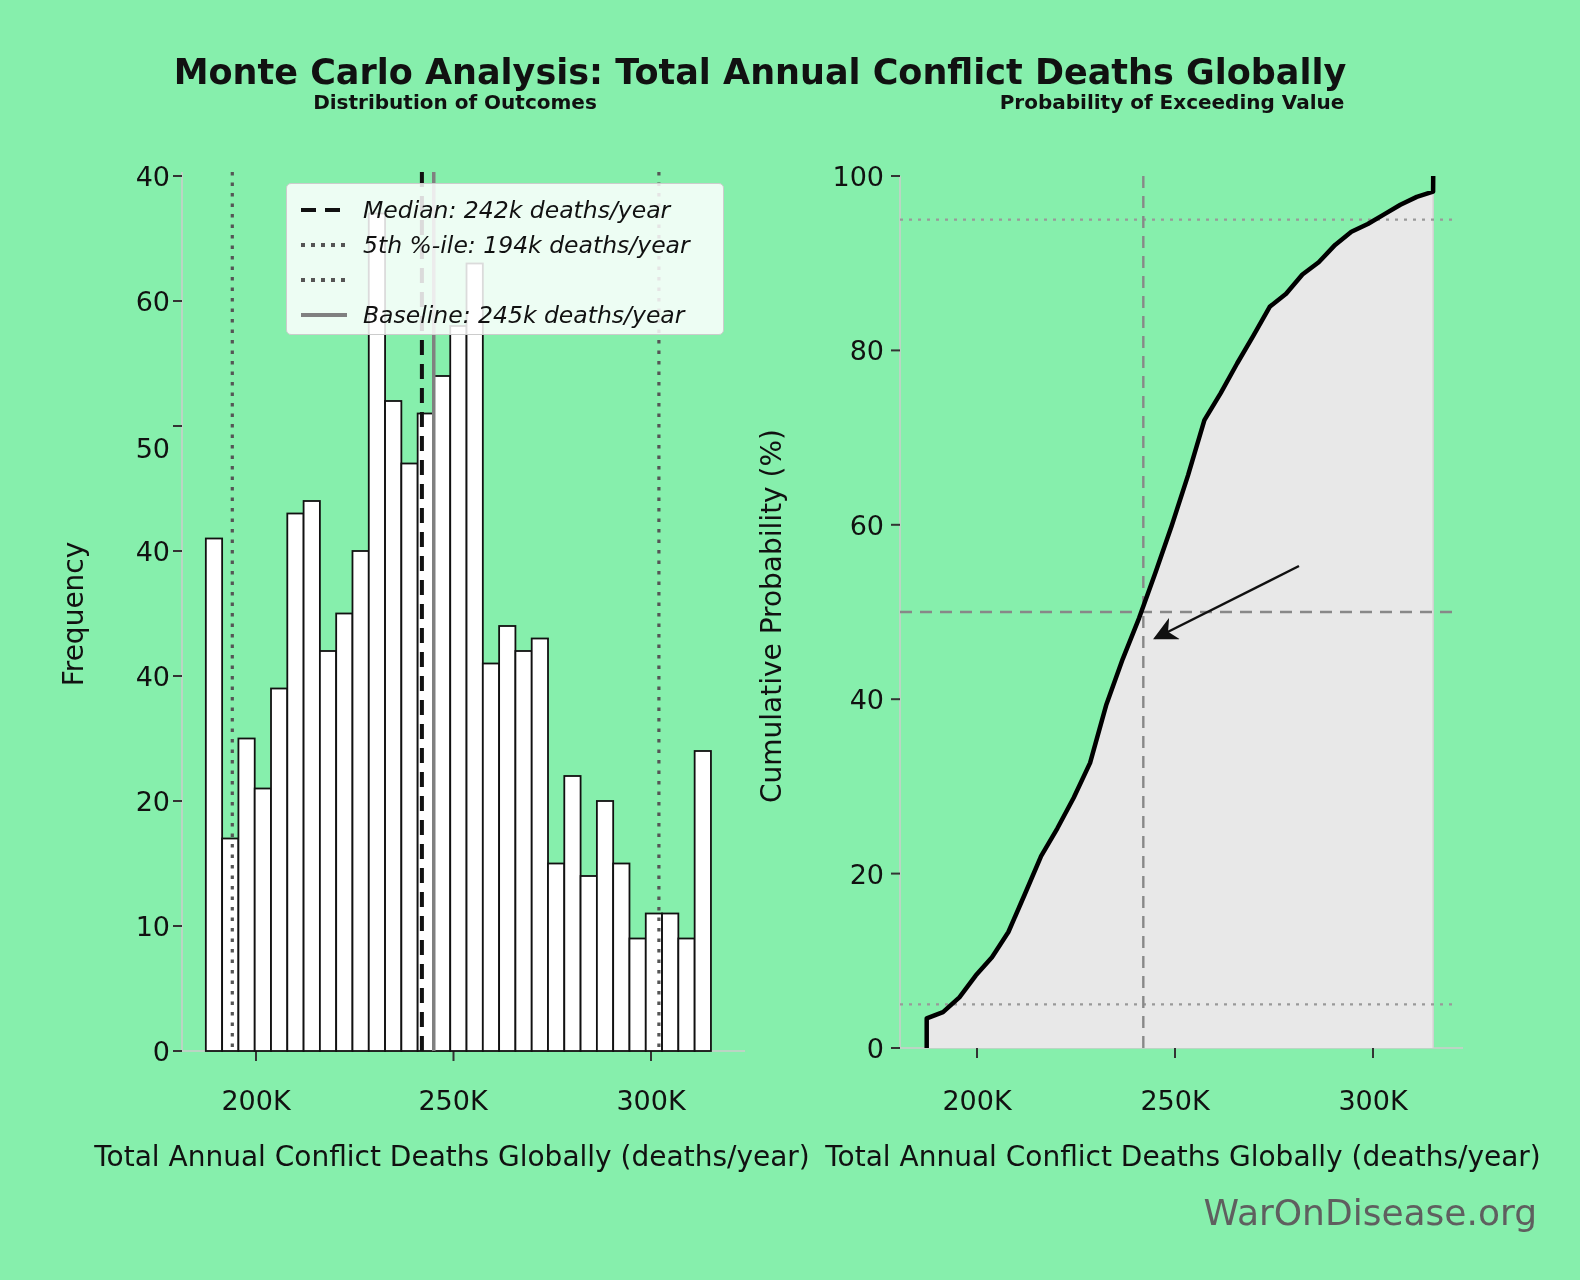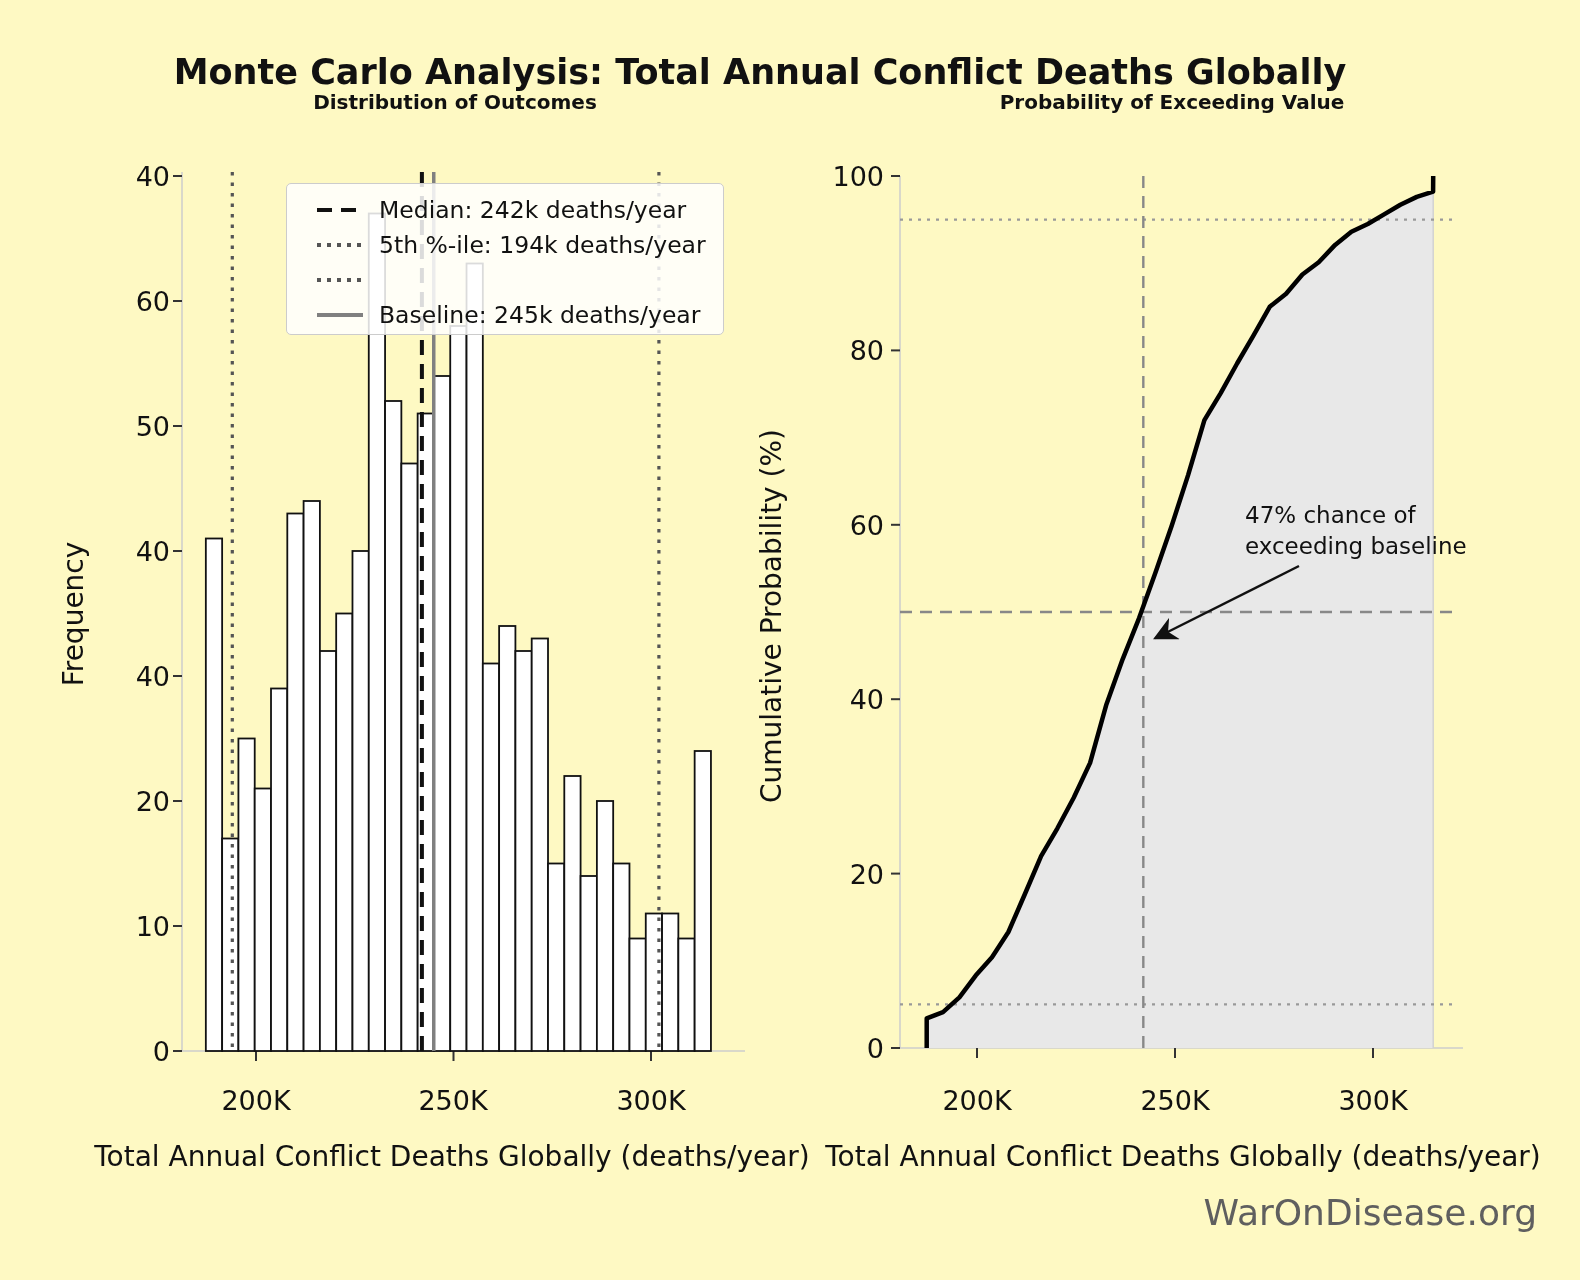--- a/index.html
+++ b/index.html
@@ -1,28 +1,28 @@
 <!DOCTYPE html>
 <html><head>
 <meta charset="utf-8">
 <style>
   html,body{margin:0;padding:0;background:#fff;}
-  #canvas{position:relative;width:1580px;height:1280px;background:#fef9c3;overflow:hidden;
+  #canvas{position:relative;width:1580px;height:1280px;background:#86efac;overflow:hidden;
           font-family:"DejaVu Sans","Liberation Sans",sans-serif;color:#111;}
   .abs{position:absolute;}
   .main-title{font-size:35px;font-weight:bold;white-space:nowrap;transform:translateX(-50%);}
   .sub-title{font-size:20px;font-weight:bold;white-space:nowrap;transform:translateX(-50%);}
   .tick-label{font-size:27px;white-space:nowrap;}
   .ytick{transform:translate(-100%,-50%);}
   .xtick{transform:translate(-50%,0);}
   .axis-label{font-size:28px;white-space:nowrap;transform:translateX(-50%);}
   .ylabel-rot{font-size:28px;white-space:nowrap;transform:translate(-50%,-50%) rotate(-90deg);}
   #legend{left:286px;top:183px;width:436px;height:150px;background:rgba(255,255,255,0.85);
           border:1.5px solid #cccccc;border-radius:5px;z-index:5;}
-  .leg-row{position:absolute;left:30px;height:36px;display:flex;align-items:center;}
+  .leg-row{position:absolute;left:14px;height:36px;display:flex;align-items:center;font-style:italic;}
   .leg-sample{display:inline-block;width:46px;margin-right:16px;}
   .leg-dash{height:4px;background:repeating-linear-gradient(90deg,#111 0 15px,rgba(0,0,0,0) 15px 24px);}
   .leg-dot{height:4px;background:repeating-linear-gradient(90deg,#555 0 4px,rgba(0,0,0,0) 4px 10px);}
   .leg-solid{height:3.5px;background:#808080;}
   .leg-text{font-size:23.5px;white-space:nowrap;}
   #annotation{font-size:23px;line-height:31px;white-space:nowrap;z-index:4;}
   #watermark{font-size:36px;color:#5f5f5f;transform:translateX(-100%);}
   svg{position:absolute;left:0;top:0;}
 </style>
 </head>
@@ -107,21 +107,21 @@
 
   <div class="abs main-title" style="left:760px;top:52px;">Monte Carlo Analysis: Total Annual Conflict Deaths Globally</div>
   <div class="abs sub-title" style="left:455px;top:90px;">Distribution of Outcomes</div>
   <div class="abs sub-title" style="left:1172px;top:90px;">Probability of Exceeding Value</div>
 
   <div class="abs tick-label ytick" style="left:170px;top:1051px;">0</div>
   <div class="abs tick-label ytick" style="left:170px;top:926px;">10</div>
   <div class="abs tick-label ytick" style="left:170px;top:801px;">20</div>
   <div class="abs tick-label ytick" style="left:170px;top:676px;">40</div>
   <div class="abs tick-label ytick" style="left:170px;top:551px;">40</div>
-  <div class="abs tick-label ytick" style="left:170px;top:426px;text-align:center;">50</div>
+  <div class="abs tick-label ytick" style="left:170px;top:448px;text-align:center;">50</div>
   <div class="abs tick-label ytick" style="left:170px;top:301px;">60</div>
   <div class="abs tick-label ytick" style="left:170px;top:176px;">40</div>
 
   <div class="abs tick-label xtick" style="left:256px;top:1085px;">200K</div>
   <div class="abs tick-label xtick" style="left:453px;top:1085px;">250K</div>
   <div class="abs tick-label xtick" style="left:651px;top:1085px;">300K</div>
 
   <div class="abs tick-label ytick" style="left:884px;top:1048px;">0</div>
   <div class="abs tick-label ytick" style="left:884px;top:873.6px;">20</div>
   <div class="abs tick-label ytick" style="left:884px;top:699.2px;">40</div>
@@ -149,19 +149,15 @@
     </div>
     <div class="leg-row" style="top:78px;">
       <span class="leg-sample leg-dot"></span>
     </div>
     <div class="leg-row" style="top:113px;">
       <span class="leg-sample leg-solid"></span>
       <span class="leg-text">Baseline: 245k deaths/year</span>
     </div>
   </div>
 
-  <div id="annotation" class="abs" style="left:1245px;top:500px;">
-    <div>47% chance of</div>
-    <div>exceeding baseline</div>
-  </div>
 
   <div id="watermark" class="abs" style="left:1537px;top:1192px;">WarOnDisease.org</div>
 </div>
 
 </body></html>

